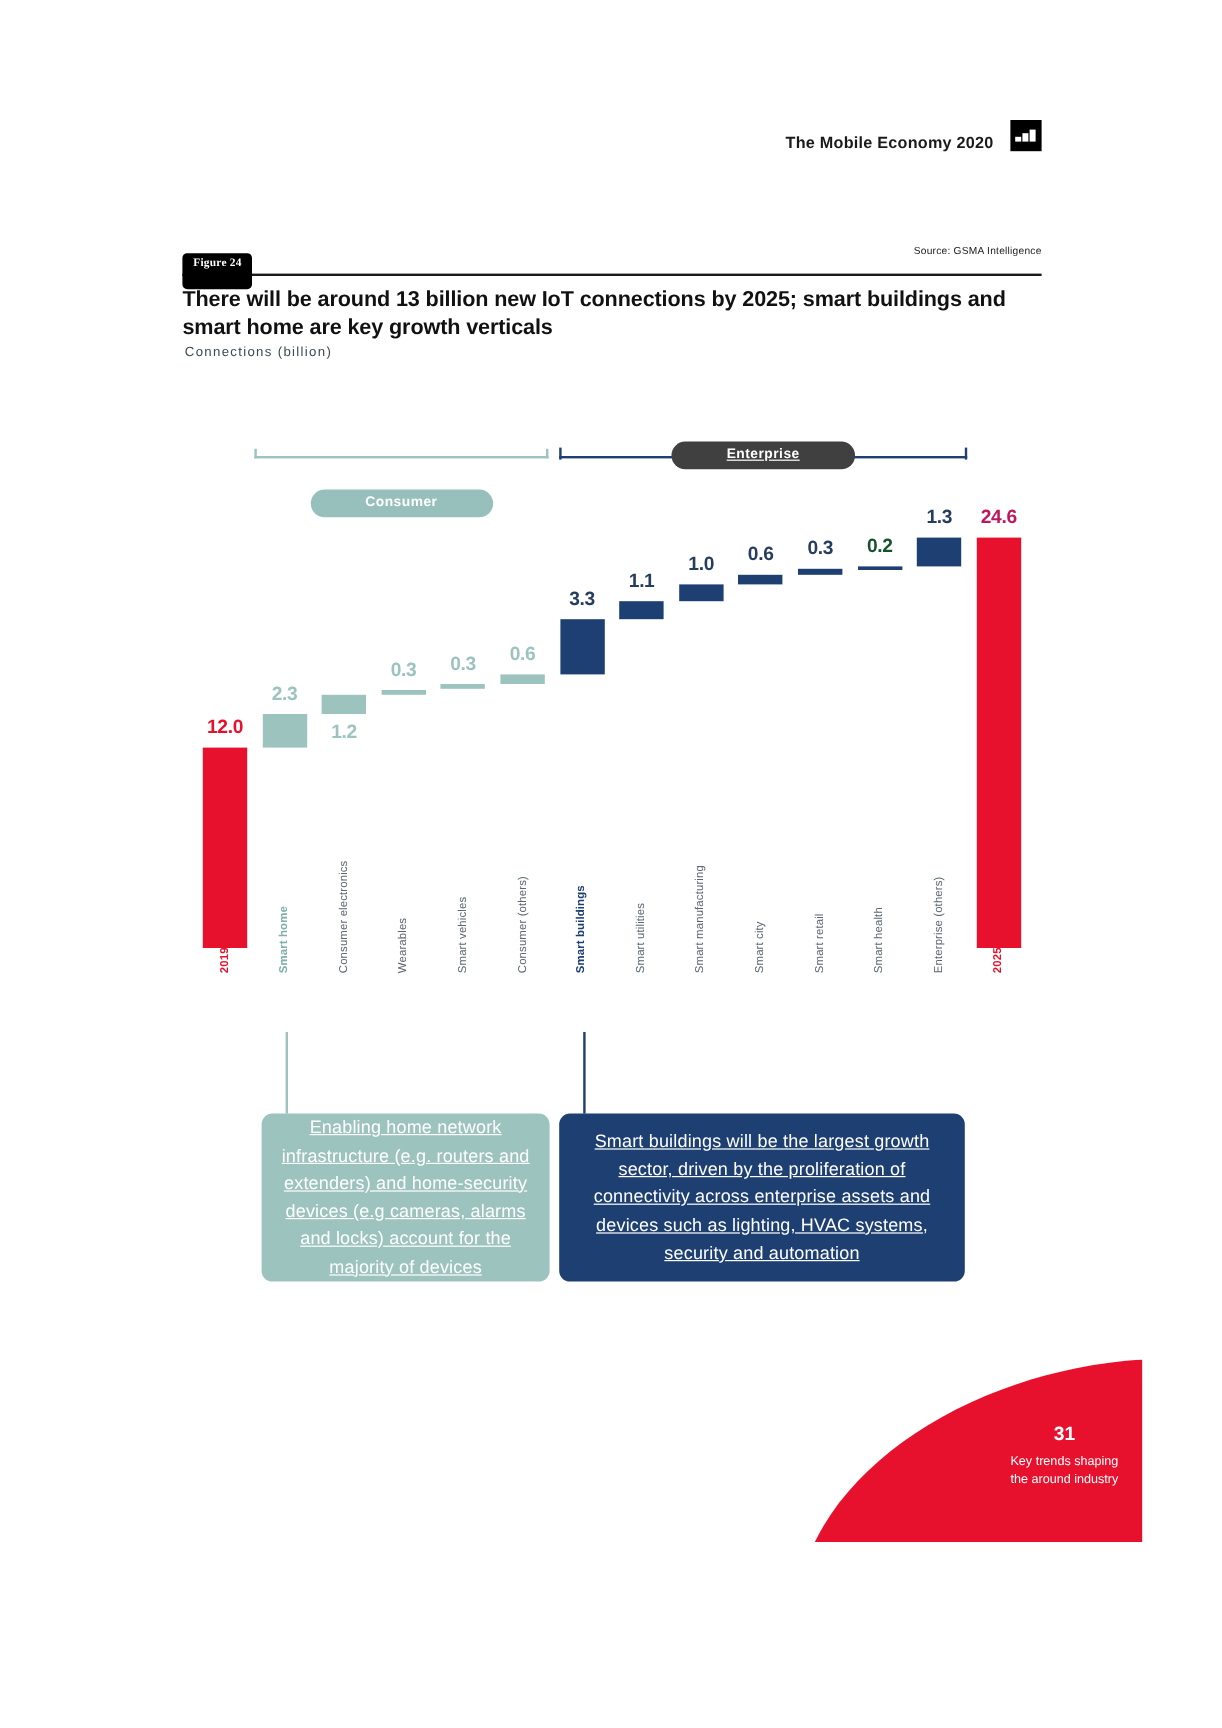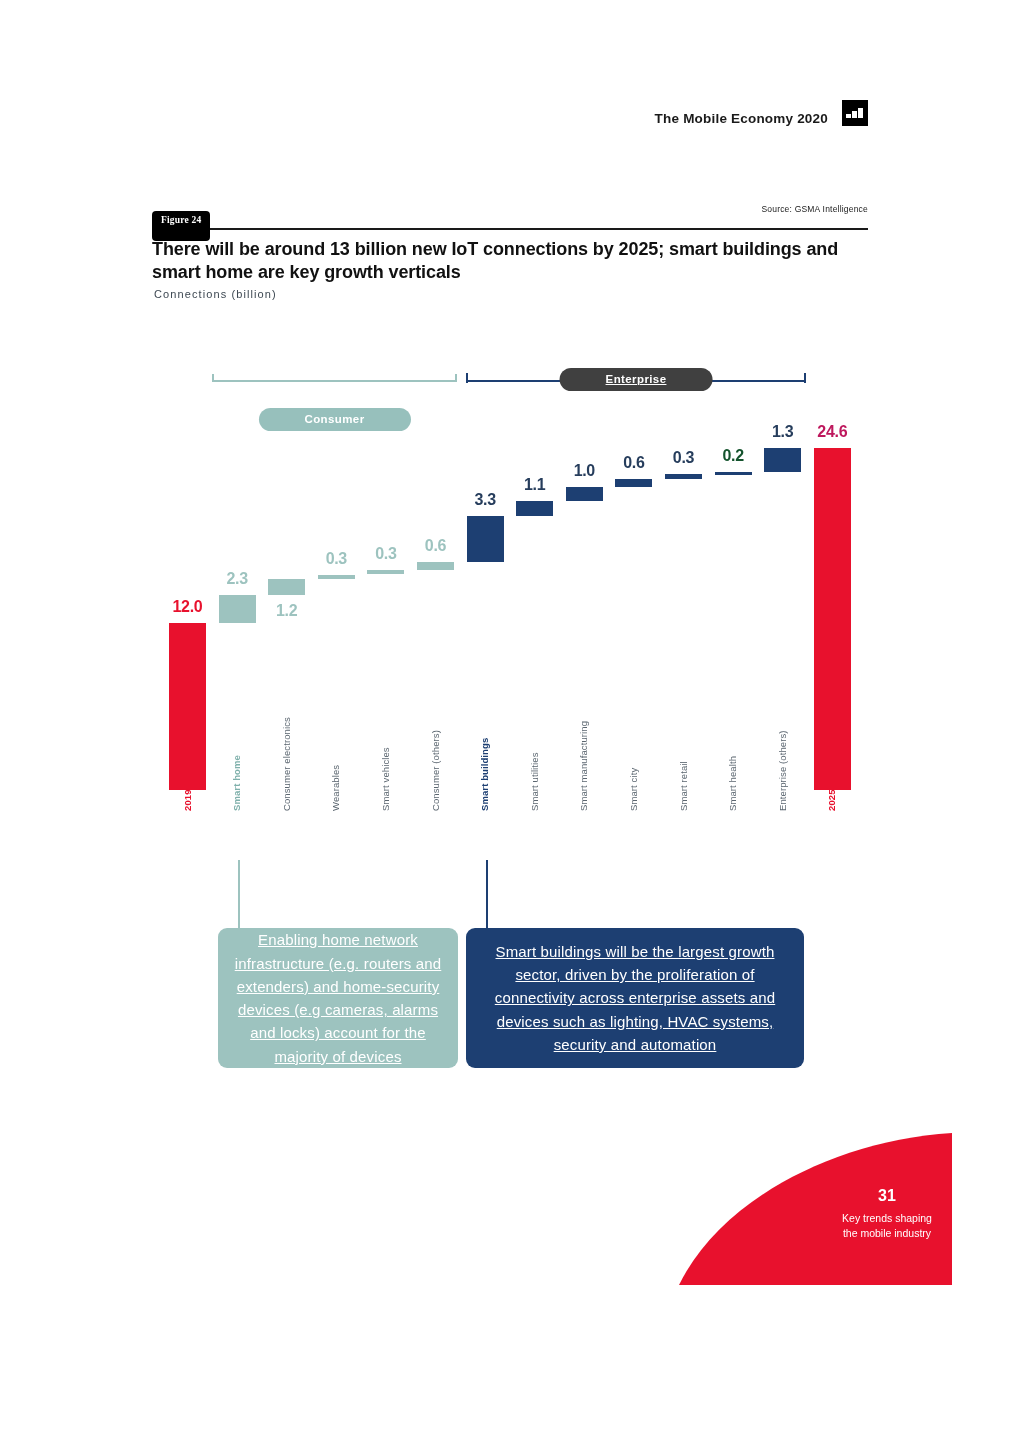--- a/index.html
+++ b/index.html
@@ -306,14 +306,14 @@
 
 <div class="connector" style="left:486px; top:860px; height:68px; background:#1d3f72;"></div>
 <div class="callout callout-enterprise">Smart buildings will be the largest growth sector, driven by the proliferation of connectivity across enterprise assets and devices such as lighting, HVAC systems, security and automation</div>
 
 <svg class="footer-shape" viewBox="0 0 273 152" preserveAspectRatio="none">
   <path d="M273,0 C150,8 40,70 0,152 L273,152 Z" fill="#e8112d"></path>
 </svg>
 <div class="footer-text">
   <div class="pagenum">31</div>
   <div class="ftline">Key trends shaping</div>
-  <div class="ftline">the mobile industry</div>
+  <div class="ftline">the around industry</div>
 </div>
 
 </body></html>

